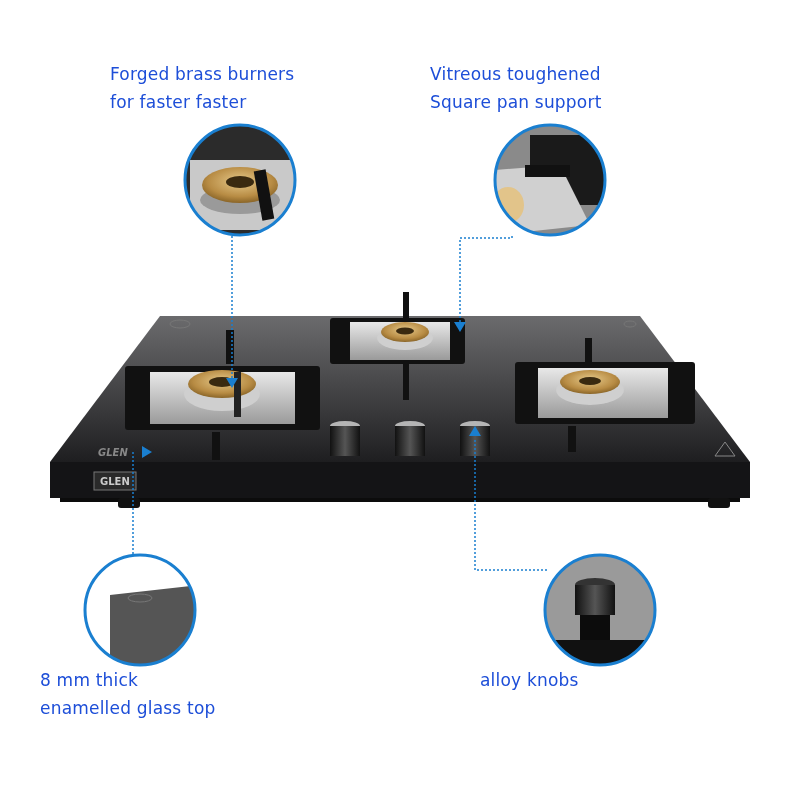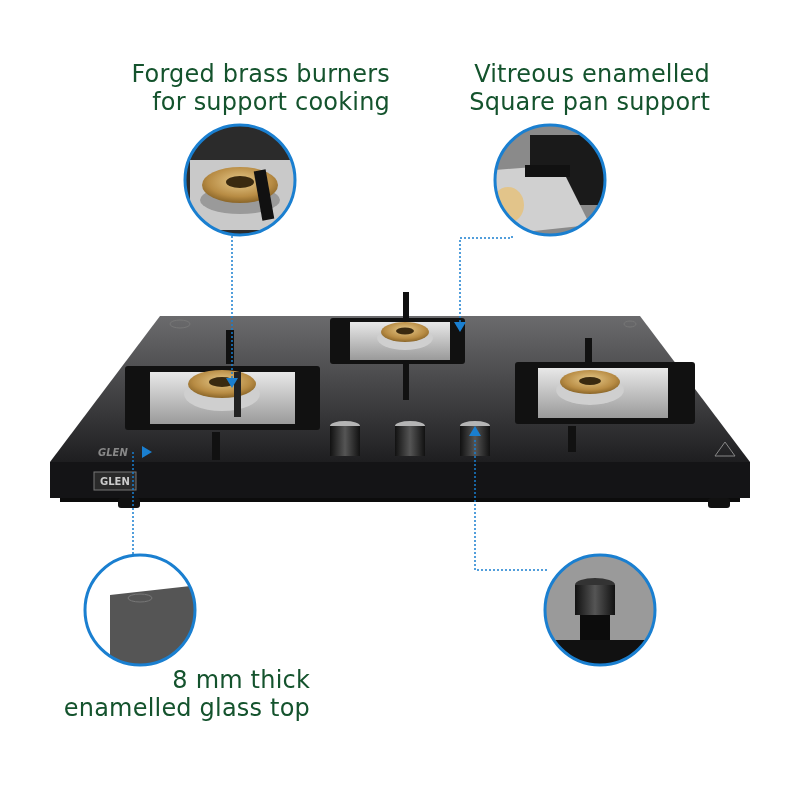--- a/index.html
+++ b/index.html
@@ -1,36 +1,37 @@
 <!DOCTYPE html>
 <html><head>
   <meta charset="utf-8">
   <style>
     html, body { margin: 0; padding: 0; background: #ffffff; }
     body { width: 800px; height: 800px; position: relative; overflow: hidden; font-family: "DejaVu Sans", sans-serif; }
-    .caption { position: absolute; text-align: right; color: #14532d; font-size: 24px; line-height: 28px; letter-spacing: 0.2px; }
+    .caption { position: absolute; text-align: left; color: #1d4ed8; font-size: 17px; line-height: 28px; letter-spacing: 0.2px; }
     .caption span { display: block; white-space: nowrap; }
     svg { position: absolute; left: 0; top: 0; }
   </style>
 </head>
 <body>
 
 <div class="caption" style="left:110px; top:60px; width:280px;">
   <span>Forged brass burners</span>
-  <span>for support cooking</span>
+  <span>for faster faster</span>
 </div>
 <div class="caption" style="left:430px; top:60px; width:280px;">
-  <span>Vitreous enamelled</span>
+  <span>Vitreous toughened</span>
   <span>Square pan support</span>
 </div>
 <div class="caption" style="left:40px; top:666px; width:270px;">
   <span>8 mm thick</span>
   <span>enamelled glass top</span>
 </div>
 <div class="caption" style="left:480px; top:666px; width:250px;">
+  <span>alloy knobs</span>
 </div>
 
 <svg width="800" height="800" viewBox="0 0 800 800">
   <defs>
     <linearGradient id="glassGrad" x1="0" y1="0" x2="1" y2="0">
       <stop offset="0" stop-color="#2a2a2c"></stop>
       <stop offset="0.5" stop-color="#5a5a5c"></stop>
       <stop offset="1" stop-color="#2a2a2c"></stop>
     </linearGradient>
     <linearGradient id="glassTop" x1="0" y1="0" x2="0" y2="1">

